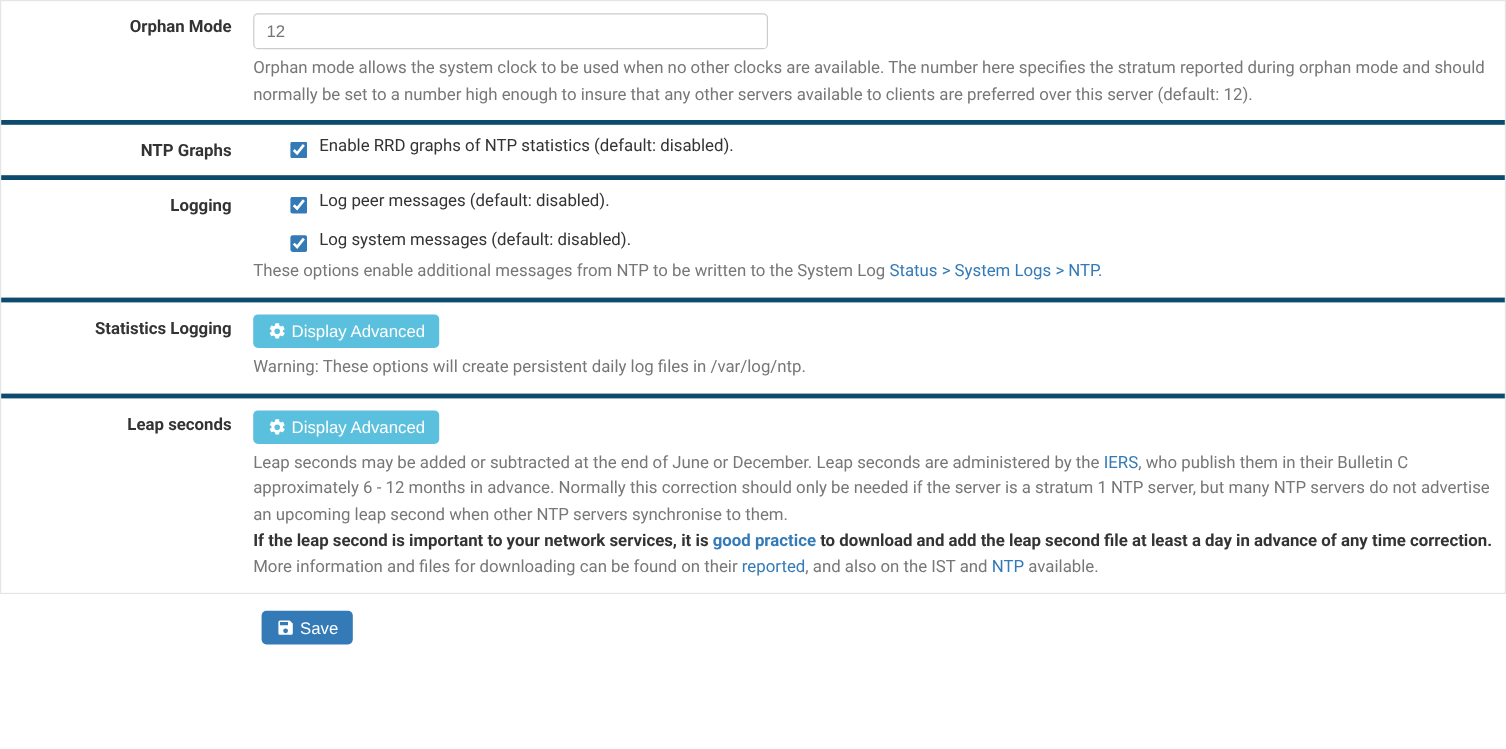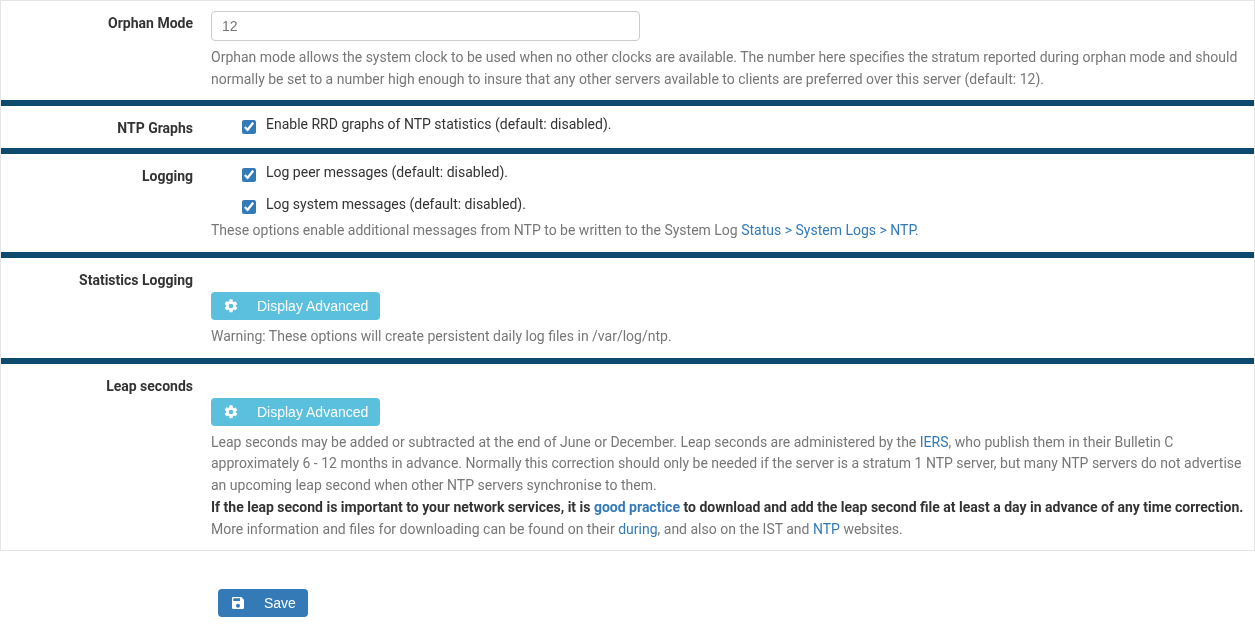--- a/index.html
+++ b/index.html
@@ -49,21 +49,21 @@
   .form-panel {
     border: 1px solid #e5e5e5;
     border-radius: 0;
     background: #fff;
     position: relative;
     z-index: 1;
   }
   .form-row {
     display: flex;
     padding: 10px 10px;
-    border-top: 6px solid #0c4a6e;
+    border-top: 4px solid #0c4a6e;
   }
   .form-row:first-child { border-top: none; justify-content: flex-end; }
   .label-col {
     width: 200px;
     flex-shrink: 0;
     text-align: right;
     padding-right: 18px;
     font-weight: 700;
     color: #333;
     padding-top: 4px;
@@ -95,28 +95,27 @@
   }
   .checkbox-line input[type=checkbox] {
     margin-top: 4px;
     width: 14px; height: 14px;
     accent-color: #337ab7;
   }
   .checkbox-line span { color: #333; }
   .btn {
     display: inline-flex;
     align-items: center;
-    gap: 18px;
+    gap: 4px;
     padding: 6px 12px;
     font-size: 14px;
     border-radius: 4px;
     border: none;
     cursor: pointer;
     color: #fff;
-    margin-top: 24px;
   }
   .btn-info { background: #5bc0de; }
   .btn-primary { background: #337ab7; }
   a.link { color: #337ab7; text-decoration: none; }
   .bold-text { font-weight: 700; color: #333; }
   .save-wrap {
     padding: 14px 0 20px 218px;
   }
   .icon-svg { width:16px; height:16px; flex-shrink:0; }
   .sub-block { margin-top: 14px; }
@@ -191,21 +190,21 @@
         <svg class="icon-svg" viewBox="0 0 24 24" fill="currentColor">
             <path d="M19.14 12.94a7.14 7.14 0 0 0 .05-.94 7.14 7.14 0 0 0-.05-.94l2.03-1.58a.5.5 0 0 0 .12-.64l-1.92-3.32a.5.5 0 0 0-.61-.22l-2.39.96a7.03 7.03 0 0 0-1.62-.94l-.36-2.54A.5.5 0 0 0 13.9 2h-3.8a.5.5 0 0 0-.49.42l-.36 2.54c-.58.24-1.12.55-1.62.94l-2.39-.96a.5.5 0 0 0-.61.22L2.71 8.48a.5.5 0 0 0 .12.64l2.03 1.58c-.03.31-.05.63-.05.94s.02.63.05.94L2.83 14.16a.5.5 0 0 0-.12.64l1.92 3.32c.14.24.43.34.61.22l2.39-.96c.5.39 1.04.7 1.62.94l.36 2.54a.5.5 0 0 0 .49.42h3.8a.5.5 0 0 0 .49-.42l.36-2.54c.58-.24 1.12-.55 1.62-.94l2.39.96c.18.12.47.02.61-.22l1.92-3.32a.5.5 0 0 0-.12-.64l-2.03-1.58zM12 15.5A3.5 3.5 0 1 1 12 8.5a3.5 3.5 0 0 1 0 7z"></path>
           </svg>
         <span>Display Advanced</span>
       </button>
       <div class="help-text">
         <span>Leap seconds may be added or subtracted at the end of June or December. Leap seconds are administered by the </span><a href="#" class="link">IERS</a><span>, who publish them in their Bulletin C approximately 6 - 12 months in advance. Normally this correction should only be needed if the server is a stratum 1 NTP server, but many NTP servers do not advertise an upcoming leap second when other NTP servers synchronise to them.</span>
         <br>
         <span class="bold-text">If the leap second is important to your network services, it is </span><a href="#" class="link bold-text">good practice</a><span class="bold-text"> to download and add the leap second file at least a day in advance of any time correction</span><span class="bold-text">.</span>
         <br>
-        <span>More information and files for downloading can be found on their </span><a href="#" class="link">during</a><span>, and also on the IST and </span><a href="#" class="link">NTP</a><span> websites.</span>
+        <span>More information and files for downloading can be found on their </span><a href="#" class="link">reported</a><span>, and also on the IST and </span><a href="#" class="link">NTP</a><span> available.</span>
       </div>
     </div>
   </div>
 
 </div>
 
 <div class="save-wrap">
   <button class="btn btn-primary">
     <svg class="icon-svg" viewBox="0 0 24 24" fill="currentColor">
         <path d="M17 3H5a2 2 0 0 0-2 2v14a2 2 0 0 0 2 2h14a2 2 0 0 0 2-2V7l-4-4zm-5 16a3 3 0 1 1 0-6 3 3 0 0 1 0 6zm3-10H5V5h10v4z"></path>

